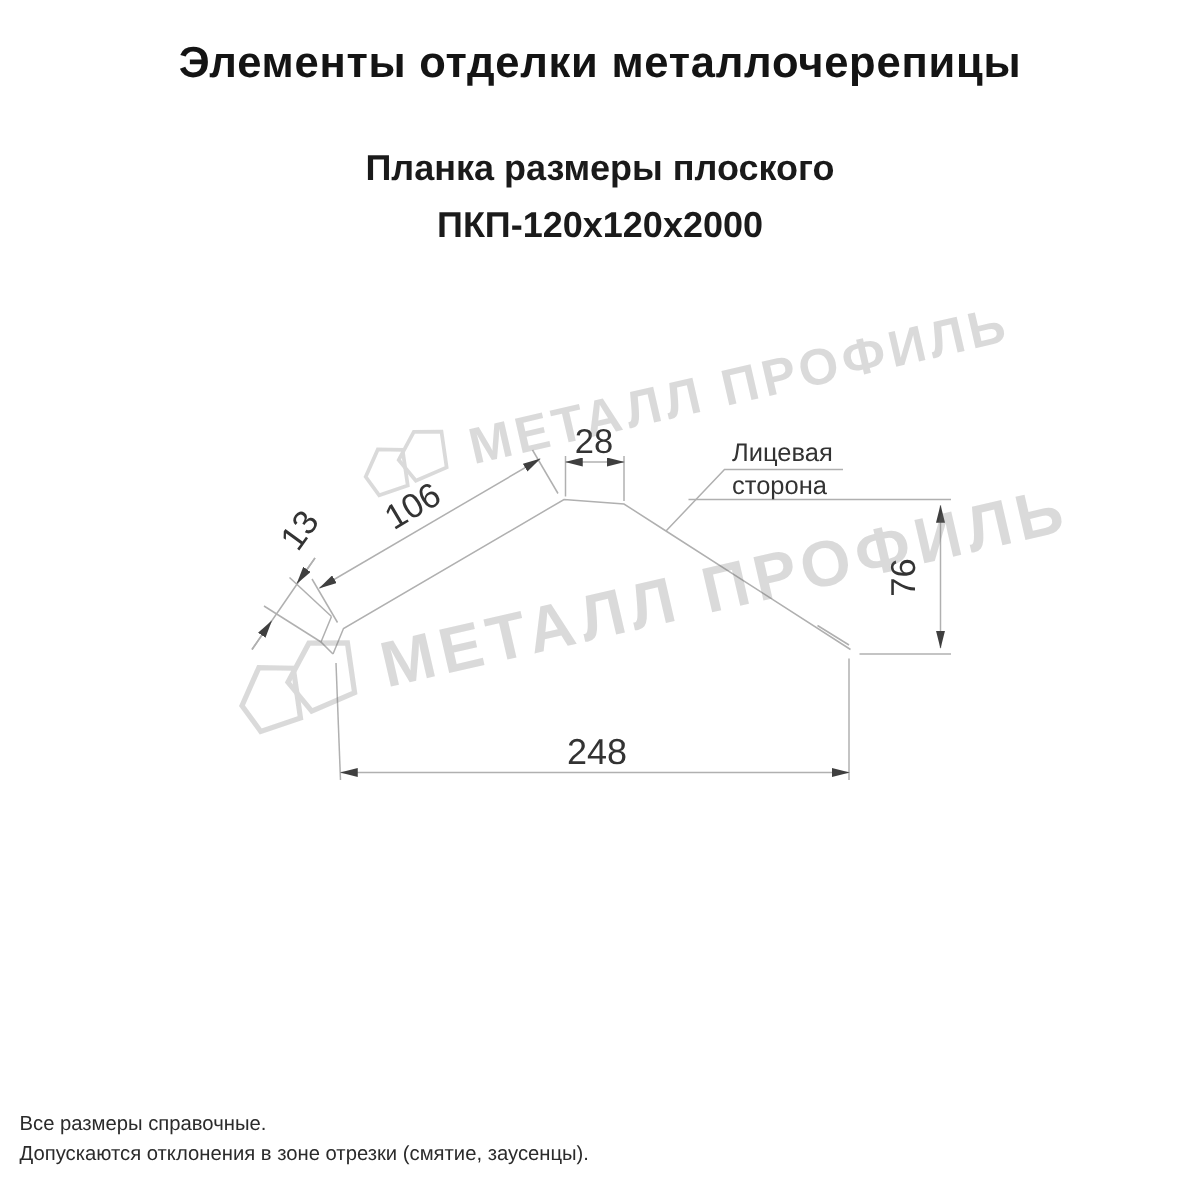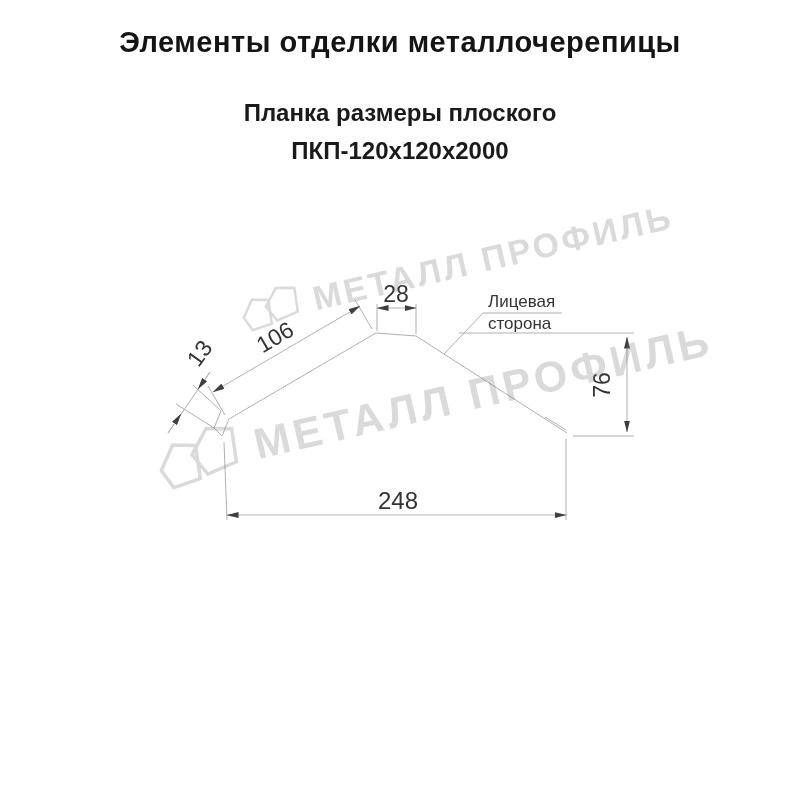--- a/index.html
+++ b/index.html
@@ -115,13 +115,15 @@
 
 <div class="watermark wm-lower">
   <svg width="90" height="64" viewBox="0 0 64 46">
     <polygon points="2,26 14,10 30,14 28,38 8,40" fill="none" stroke="currentColor" stroke-width="2.5"></polygon>
     <polygon points="26,20 40,4 58,8 56,32 34,36" fill="none" stroke="currentColor" stroke-width="2.5"></polygon>
   </svg>
   <span class="wm-text">МЕТАЛЛ ПРОФИЛЬ</span>
 </div>
 
 <div class="footer">
+  <div>Все размеры справочные.</div>
+  <div>Допускаются отклонения в зоне отрезки (смятие, заусенцы).</div>
 </div>
 
 </body></html>

